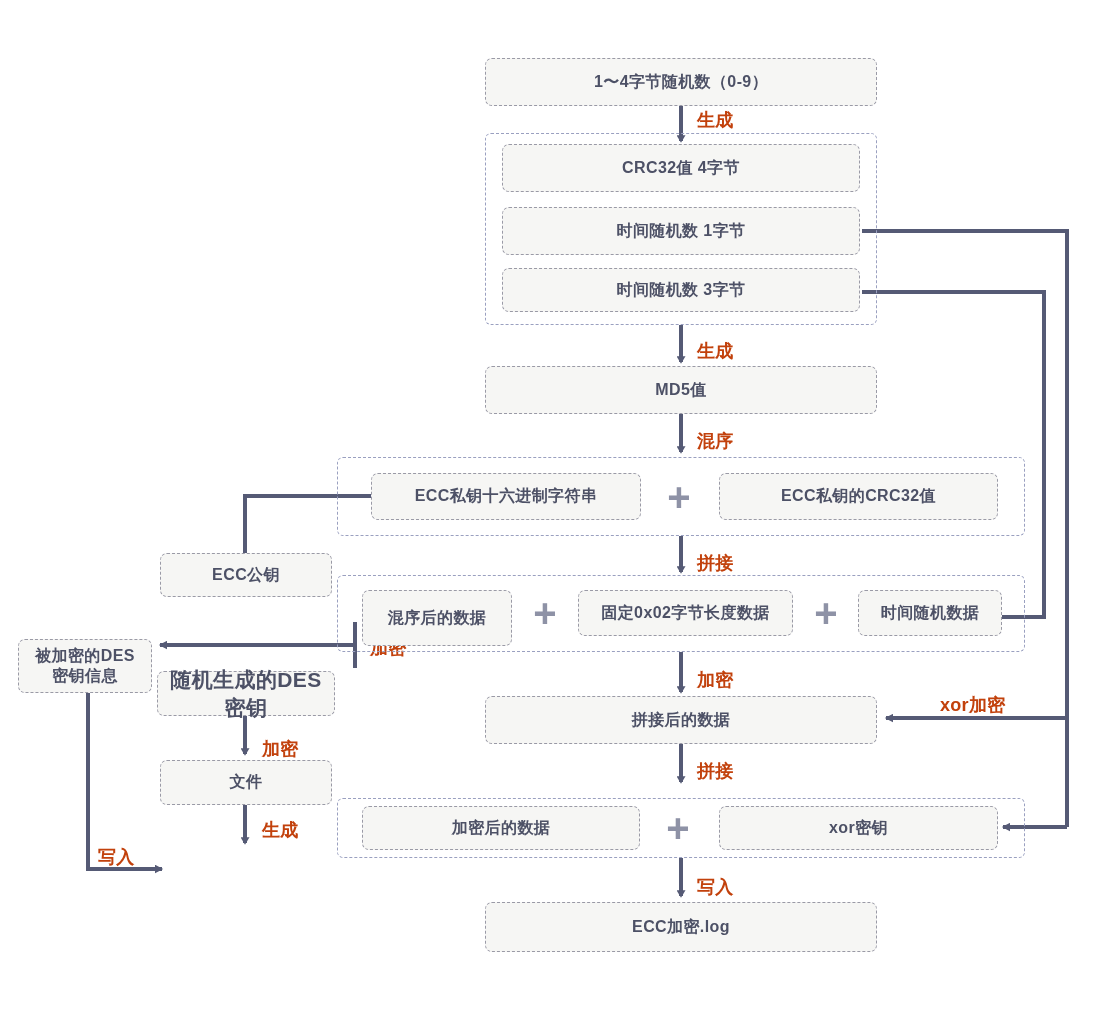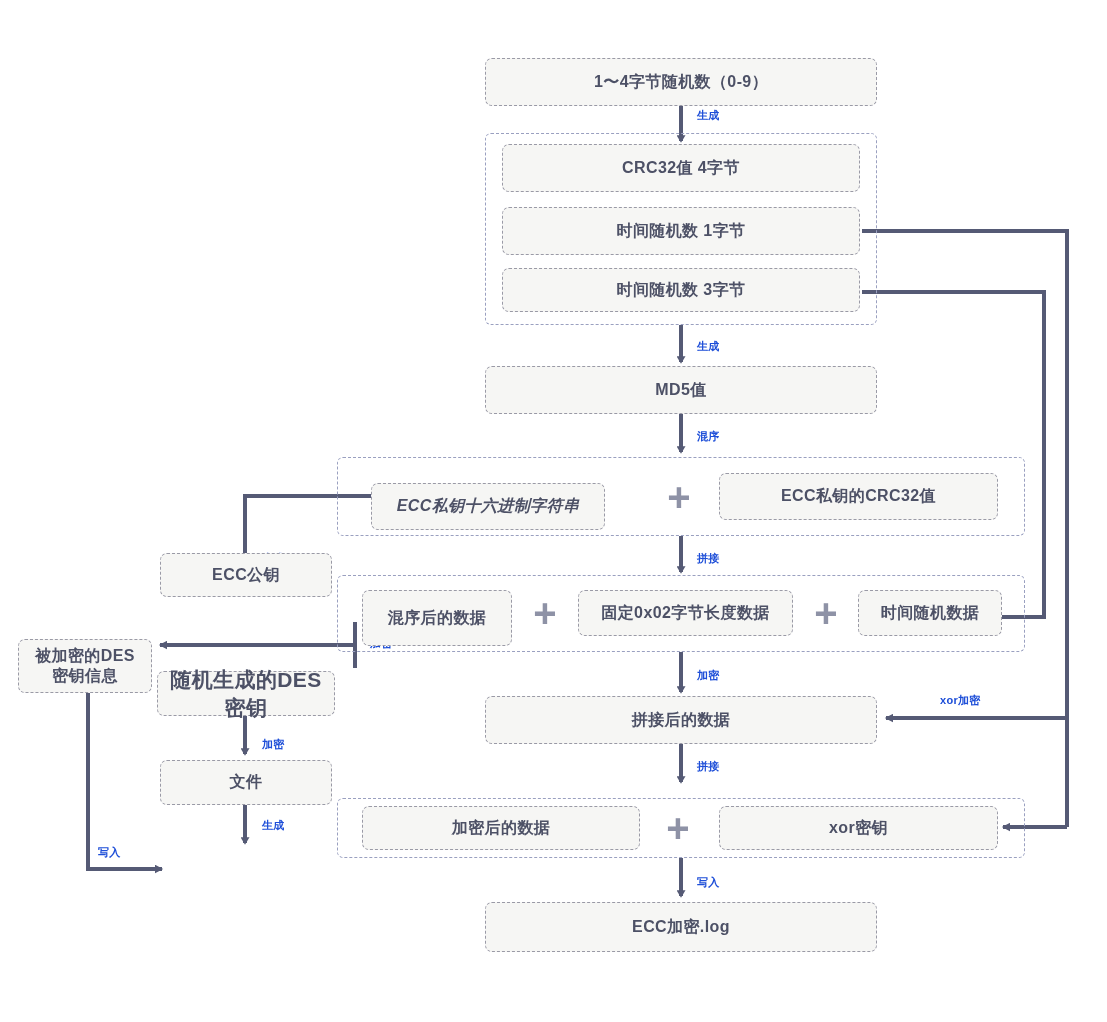--- a/index.html
+++ b/index.html
@@ -55,22 +55,22 @@
     line-height: 1;
     display: flex;
     align-items: center;
     justify-content: center;
     user-select: none;
   }
 
   
   .edge-label {
     position: absolute;
-    color: #1d4ed8;
-    font-size: 11px;
+    color: #c2410c;
+    font-size: 18px;
     font-weight: 700;
     white-space: nowrap;
     letter-spacing: .3px;
   }
 
   
   #wires {
     position: absolute;
     left: 0;
     top: 0;
@@ -142,21 +142,21 @@
   <div class="group" style="left:485px; top:133px; width:392px; height:192px;"></div>
   <div class="node" style="left:502px; top:144px; width:358px; height:48px;">CRC32值 4字节</div>
   <div class="node" style="left:502px; top:207px; width:358px; height:48px;">时间随机数 1字节</div>
   <div class="node" style="left:502px; top:268px; width:358px; height:44px;">时间随机数 3字节</div>
   <div class="edge-label" style="left:697px; top:339px;">生成</div>
 
   <div class="node" style="left:485px; top:366px; width:392px; height:48px;">MD5值</div>
   <div class="edge-label" style="left:697px; top:429px;">混序</div>
 
   <div class="group" style="left:337px; top:457px; width:688px; height:79px;"></div>
-  <div class="node" style="left:371px; top:483px; width:234px; height:47px;font-style:italic;">ECC私钥十六进制字符串</div>
+  <div class="node" style="left:371px; top:473px; width:270px; height:47px;">ECC私钥十六进制字符串</div>
   <div class="plus" style="left:658px; top:476px; width:42px; height:42px;">+</div>
   <div class="node" style="left:719px; top:473px; width:279px; height:47px;">ECC私钥的CRC32值</div>
   <div class="edge-label" style="left:697px; top:551px;">拼接</div>
   <div class="edge-label" style="left:262px; top:551px;">生成</div>
 
   <div class="node" style="left:160px; top:553px; width:172px; height:44px;">ECC公钥</div>
   <div class="edge-label" style="left:370px; top:636px;">加密</div>
   <div class="node small" style="left:157px; top:671px; width:178px; height:45px;">随机生成的DES密钥</div>
   <div class="edge-label" style="left:262px; top:737px;">加密</div>
 

